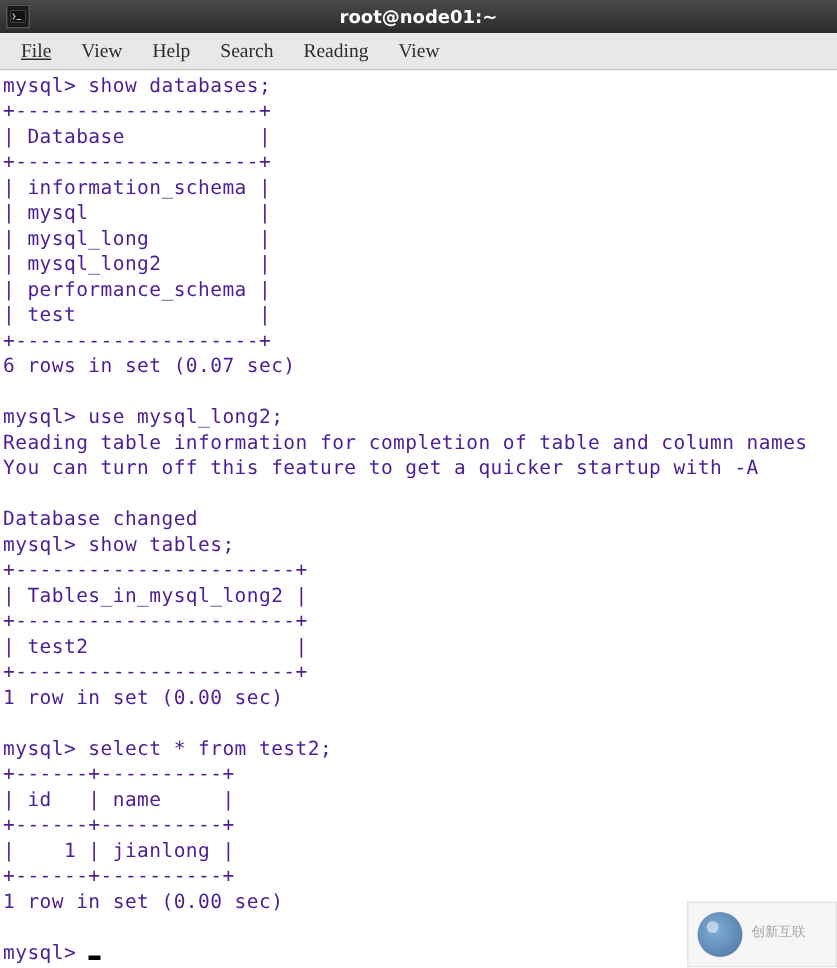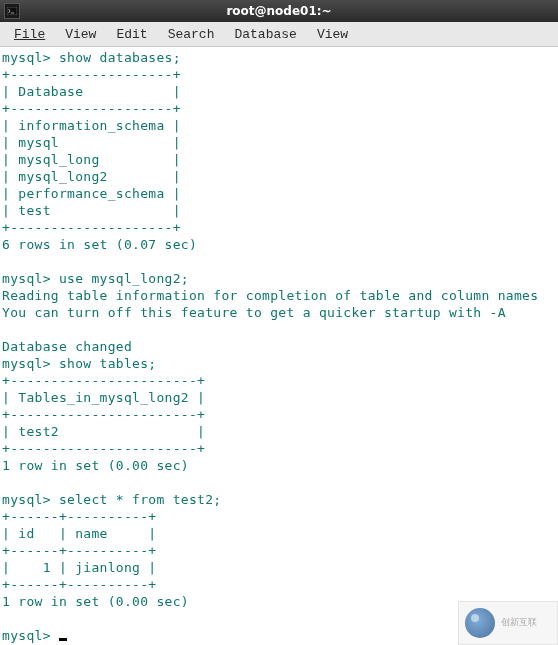--- a/index.html
+++ b/index.html
@@ -47,36 +47,36 @@
       color: #ffffff;
       margin-right: 24px;
     }
     .menubar {
       height: 25px;
       background: #e8e8e8;
       border-bottom: 1px solid #c8c8c8;
       display: flex;
       align-items: center;
       padding: 0 4px;
-      font-family: Liberation Mono, monospace;
+      font-family: Liberation Serif, serif;
       font-size: 13px;
       color: #2c2c2c;
     }
     .menu-item {
       padding: 2px 10px;
       cursor: pointer;
     }
     .menu-item:first-child {
       text-decoration: underline;
       text-decoration-color: #2c2c2c;
     }
     .terminal-content {
       padding: 2px 2px;
       background: #ffffff;
-      color: #0f766e;
+      color: #4c1d95;
       white-space: pre;
       line-height: 17px;
       font-size: 13px;
       letter-spacing: 0.3px;
     }
     .cursor {
       display: inline-block;
       width: 8px;
       height: 3px;
       background: #000;
@@ -129,23 +129,23 @@
       <path d="M1.5 2 L3 4 L1.5 6" stroke="#ccc" stroke-width="0.8" fill="none"></path>
       <line x1="4" y1="6" x2="7" y2="6" stroke="#ccc" stroke-width="0.8"></line>
     </svg>
   </div>
   <div class="titlebar-title">root@node01:~</div>
 </div>
 
 <div class="menubar">
   <div class="menu-item">File</div>
   <div class="menu-item">View</div>
-  <div class="menu-item">Edit</div>
+  <div class="menu-item">Help</div>
   <div class="menu-item">Search</div>
-  <div class="menu-item">Database</div>
+  <div class="menu-item">Reading</div>
   <div class="menu-item">View</div>
 </div>
 
 <div class="terminal-content"><span>mysql&gt; show databases;</span>
 <span>+--------------------+</span>
 <span>| Database           |</span>
 <span>+--------------------+</span>
 <span>| information_schema |</span>
 <span>| mysql              |</span>
 <span>| mysql_long         |</span>

